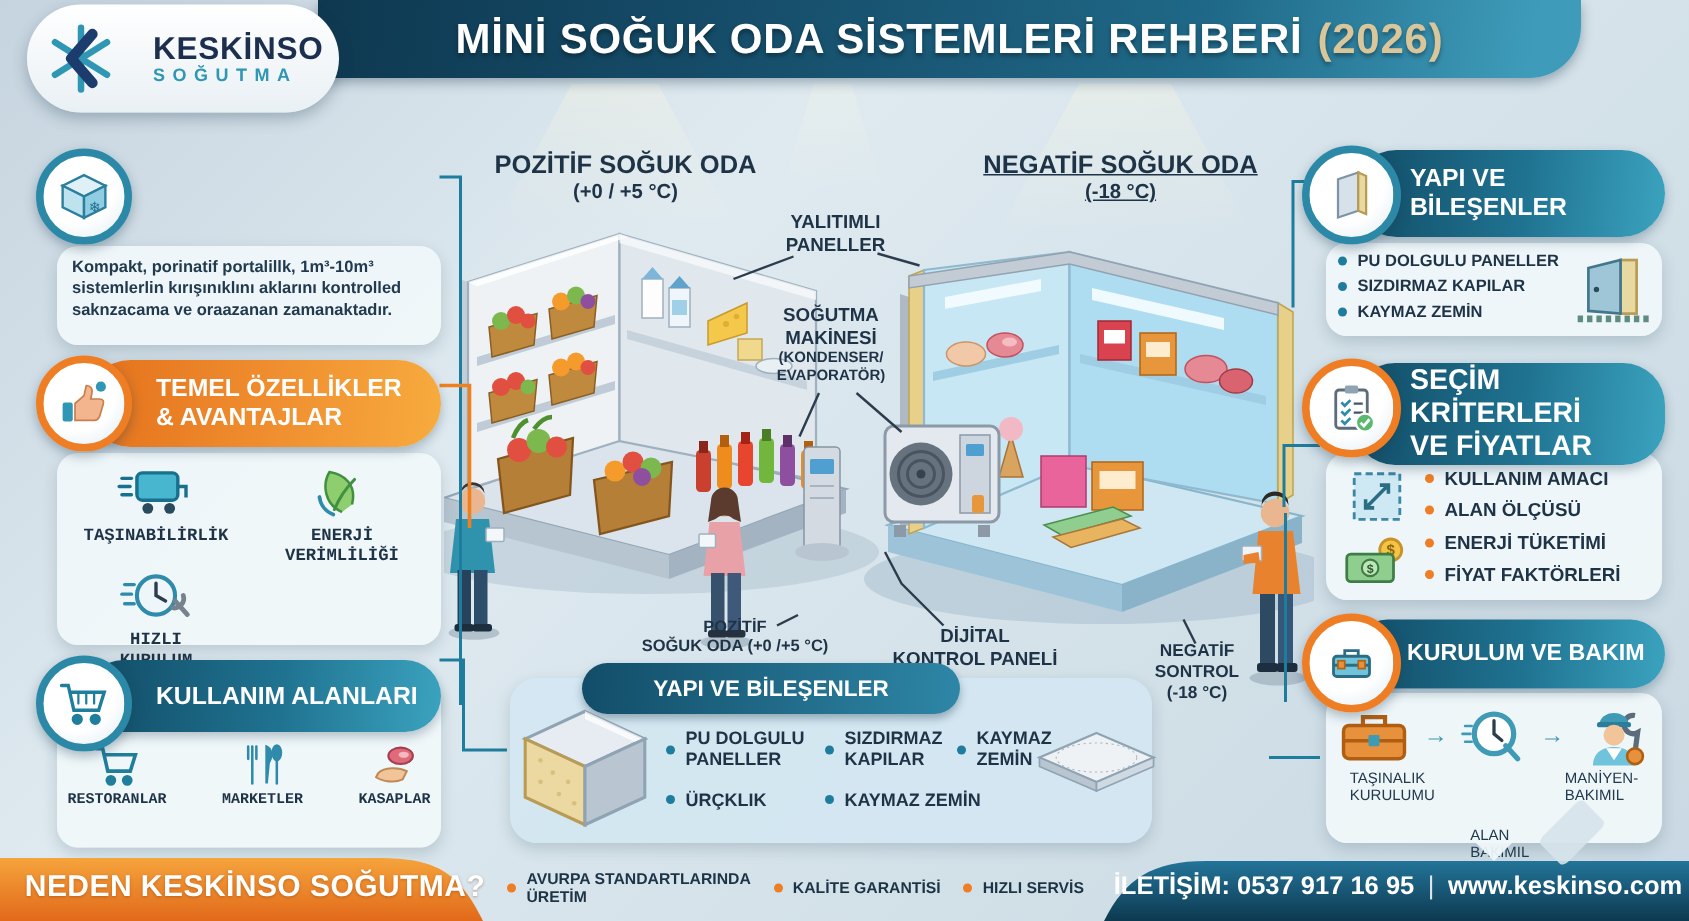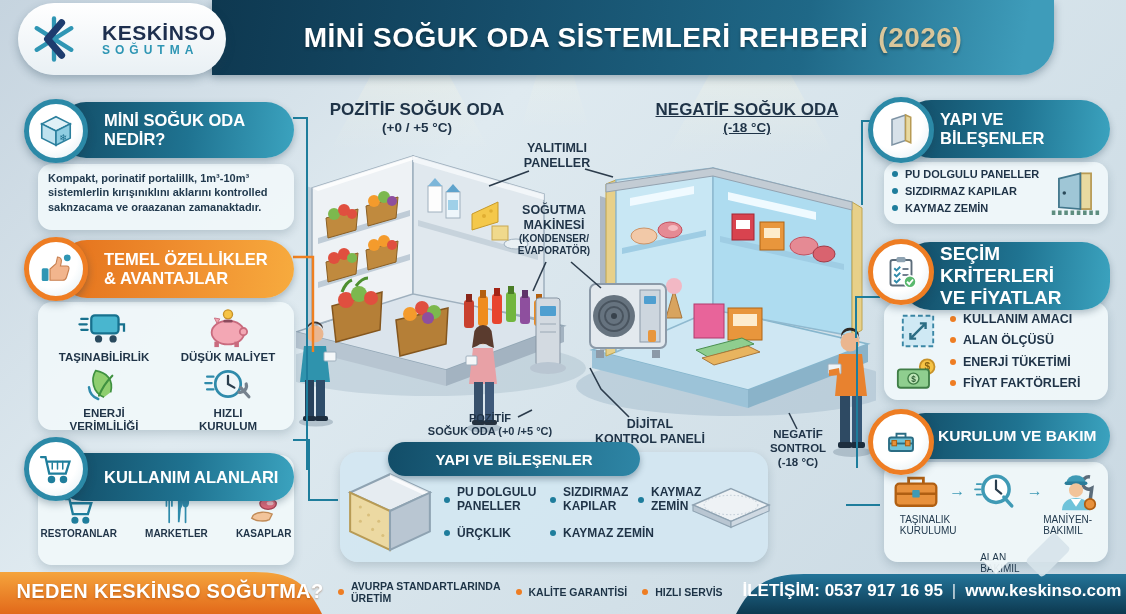--- a/index.html
+++ b/index.html
@@ -1,21 +1,21 @@
 <!DOCTYPE html>
 <html><head>
 <meta charset="utf-8">
 <style>
   html,body{margin:0;padding:0;}
   .stage{position:relative;width:1126px;height:614px;overflow:hidden;
     font-family:"Liberation Sans",sans-serif;
     background:linear-gradient(135deg,#c6d4df 0%,#dfeaf0 35%,#d2e0e8 70%,#c9d8e2 100%);}
   svg{display:block;}
   
-  .header-band{position:absolute;left:212px;top:0;width:842px;height:75px;z-index:7;
+  .header-band{position:absolute;left:212px;top:0;width:842px;height:52px;z-index:7;
     background:linear-gradient(100deg,#0e3850 0%,#164e6b 35%,#1f6887 70%,#3e9cba 96%);
     border-radius:0 0 34px 0;display:flex;align-items:center;justify-content:center;
     box-shadow:0 3px 8px rgba(20,50,70,.35);}
   .header-title{color:#fff;font-size:28px;font-weight:800;letter-spacing:.5px;text-shadow:0 2px 3px rgba(0,0,0,.35);}
   .header-year{color:#d9c69b;margin-left:10px;}
   .logo-pill{position:absolute;left:18px;top:3px;width:208px;height:72px;z-index:8;border-radius:38px;
     background:linear-gradient(180deg,#ffffff,#e9f0f4);box-shadow:0 4px 10px rgba(30,60,80,.3);
     display:flex;align-items:center;padding-left:10px;box-sizing:border-box;}
   .logo-text{margin-left:22px;line-height:1.05;}
   .logo-brand{font-size:21px;font-weight:800;color:#1d2f4e;letter-spacing:.5px;}
@@ -33,21 +33,21 @@
   .ring-teal{border:5px solid #2b89a7;}
   .ring-orange{border:5px solid #ee7d23;}
   .pill{position:absolute;display:flex;align-items:center;z-index:5;color:#fff;font-weight:800;
     box-shadow:0 3px 7px rgba(30,60,80,.3);box-sizing:border-box;}
   .pill-teal{background:linear-gradient(95deg,#124c66,#1f7391 55%,#3ba3bf);}
   .pill-orange{background:linear-gradient(95deg,#e4711c,#f09030 55%,#f7ab3e);}
   .card-body{position:absolute;background:rgba(240,247,250,.93);border-radius:14px;z-index:4;
     box-shadow:0 4px 10px rgba(30,60,80,.18);box-sizing:border-box;color:#223a4e;}
   .pre{white-space:pre-line;}
   .feat{display:flex;flex-direction:column;align-items:center;text-align:center;}
-  .feat .lab{font-size:11.5px;font-weight:800;color:#1f3347;margin-top:3px;line-height:1.15;}
+  .feat .lab{font-size:11.5px;font-weight:800;color:#1f3347;margin-top:3px;line-height:1.15;font-family:Liberation Mono, monospace;}
   .dot{width:6px;height:6px;border-radius:50%;display:inline-block;flex:none;}
   .dot-teal{background:#1e7d9c;}
   .dot-orange{background:#ee7d23;}
   .brow{display:flex;align-items:center;gap:7px;font-weight:800;color:#1f3347;}
   
   .ill-label{position:absolute;z-index:4;text-align:center;font-weight:800;color:#1f3347;line-height:1.2;}
   
   .ybox{position:absolute;left:340px;top:452px;width:428px;height:110px;z-index:4;border-radius:18px;
     background:rgba(211,231,242,.9);box-shadow:0 4px 10px rgba(30,60,80,.18);}
   .ybox-pill{position:absolute;left:48px;top:-10px;width:252px;height:34px;border-radius:17px;
@@ -332,22 +332,20 @@
 (-18 °C)</div>
 
   <div class="ring ring-teal" style="left:24px;top:99px;width:54px;height:54px;">
     <svg width="38" height="38" viewBox="0 0 48 48">
       <polygon points="24,6 42,15 24,24 6,15" fill="#dff0f7" stroke="#2b7f9d" stroke-width="2"></polygon>
       <polygon points="6,15 24,24 24,42 6,33" fill="#bfe2ef" stroke="#2b7f9d" stroke-width="2"></polygon>
       <polygon points="42,15 24,24 24,42 42,33" fill="#8fcde2" stroke="#2b7f9d" stroke-width="2"></polygon>
       <text x="28" y="37" font-size="12" fill="#1e6f8e">❄</text>
     </svg>
   </div>
-  <div class="pill pill-teal pre" style="left:58px;top:102px;width:236px;height:56px;border-radius:28px;padding-left:46px;font-size:16.5px;line-height:1.15;">MİNİ SOĞUK ODA
-NEDİR?</div>
   <div class="card-body" style="left:38px;top:164px;width:256px;height:66px;padding:7px 10px;font-size:11px;font-weight:700;line-height:1.3;">Kompakt, porinatif portalillk, 1m³-10m³ sistemlerlin kırışınıklını aklarını kontrolled saknzacama ve oraazanan zamanaktadır.</div>
 
   <div class="ring ring-orange" style="left:24px;top:237px;width:54px;height:54px;">
     <svg width="36" height="36" viewBox="0 0 48 48">
       <rect x="5" y="23" width="9" height="17" rx="2" fill="#2f96b4"></rect>
       <path d="M16 39 V24 l8-7 2-9 c4 0 6 3 5 7 l-1 5 h8 c3 0 4 2 3 5 l-3 10 c-1 3-3 4-5 4 z" fill="#f2b58d" stroke="#c77f4f" stroke-width="1.5"></path>
       <circle cx="39" cy="9" r="4.5" fill="#2f96b4"></circle>
     </svg>
   </div>
   <div class="pill pill-orange pre" style="left:58px;top:240px;width:236px;height:58px;border-radius:29px;padding-left:46px;font-size:16.5px;line-height:1.15;">TEMEL ÖZELLİKLER
@@ -364,34 +362,20 @@
               <line x1="3" y1="12" x2="10" y2="12"></line>
               <line x1="1" y1="18" x2="9" y2="18"></line>
               <line x1="3" y1="24" x2="10" y2="24"></line>
             </g>
         </svg>
       </span>
       <span class="lab pre">TAŞINABİLİRLİK</span>
     </div>
     <div class="feat">
       <span>
-        <svg width="48" height="40" viewBox="0 0 52 44">
-          <circle cx="26" cy="7" r="5" fill="#f6c445" stroke="#c7922a" stroke-width="1.5"></circle>
-          <ellipse cx="26" cy="27" rx="18" ry="13" fill="#f3a7b4" stroke="#c96b7e" stroke-width="2"></ellipse>
-          <circle cx="43" cy="26" r="4" fill="#f3a7b4" stroke="#c96b7e" stroke-width="2"></circle>
-          <rect x="11" y="37" width="5" height="6" fill="#c96b7e"></rect>
-            <rect x="33" y="37" width="5" height="6" fill="#c96b7e"></rect>
-          <path d="M14 17 l-3-6 6 1 z" fill="#f3a7b4" stroke="#c96b7e"></path>
-          <rect x="21" y="13" width="10" height="3" rx="1.5" fill="#8c4a5c"></rect>
-        </svg>
-      </span>
-      <span class="lab">DÜŞÜK MALİYET</span>
-    </div>
-    <div class="feat">
-      <span>
         <svg width="40" height="40" viewBox="0 0 48 48" fill="none">
           <path d="M24 40 C10 34 8 18 14 8 c12 2 22 10 18 26" fill="#8fce6f" stroke="#3f9140" stroke-width="2"></path>
           <path d="M18 38 C22 28 28 20 34 14" stroke="#3f9140" stroke-width="2.5" stroke-linecap="round"></path>
           <path d="M6 28 a17 17 0 0 0 11 14" stroke="#2f8bab" stroke-width="3" stroke-linecap="round"></path>
         </svg>
       </span>
       <span class="lab pre">ENERJİ
 VERİMLİLİĞİ</span>
     </div>
     <div class="feat">
@@ -413,21 +397,21 @@
   </div>
 
   <div class="ring ring-teal" style="left:24px;top:437px;width:54px;height:54px;">
     <svg width="36" height="36" viewBox="0 0 48 48" fill="none" stroke="#1f7e9c" stroke-width="3" stroke-linecap="round">
       <path d="M4 8 h6 l5 22 h22 l5 -16 H12"></path>
       <circle cx="18" cy="38" r="3.5" fill="#1f7e9c"></circle>
         <circle cx="34" cy="38" r="3.5" fill="#1f7e9c"></circle>
       <path d="M19 16 v8 M26 14 v10 M33 14 v10" stroke-width="2"></path>
     </svg>
   </div>
-  <div class="pill pill-teal" style="left:58px;top:453px;width:236px;height:48px;border-radius:24px;padding-left:46px;font-size:16.5px;">KULLANIM ALANLARI</div>
+  <div class="pill pill-teal" style="left:58px;top:440px;width:236px;height:48px;border-radius:24px;padding-left:46px;font-size:16.5px;">KULLANIM ALANLARI</div>
   <div class="card-body" style="left:38px;top:455px;width:256px;height:110px;padding-top:40px;box-sizing:border-box;">
     <div style="display:flex;justify-content:space-around;align-items:center;gap:23px;">
       <div class="feat">
         <span>
           <svg width="34" height="30" viewBox="0 0 48 44" fill="none" stroke="#1f7e9c" stroke-width="3.5" stroke-linecap="round">
             <path d="M4 6 h6 l5 22 h22 l5 -16 H12"></path>
             <circle cx="18" cy="37" r="3.5" fill="#1f7e9c"></circle>
               <circle cx="34" cy="37" r="3.5" fill="#1f7e9c"></circle>
           </svg>
         </span>

